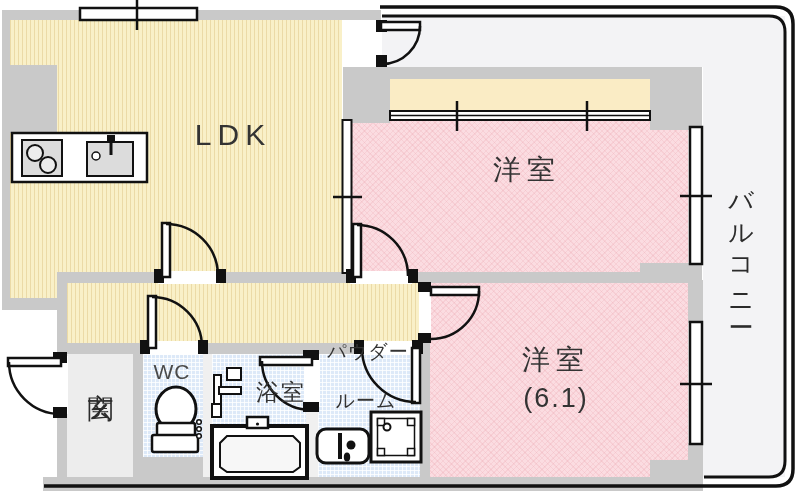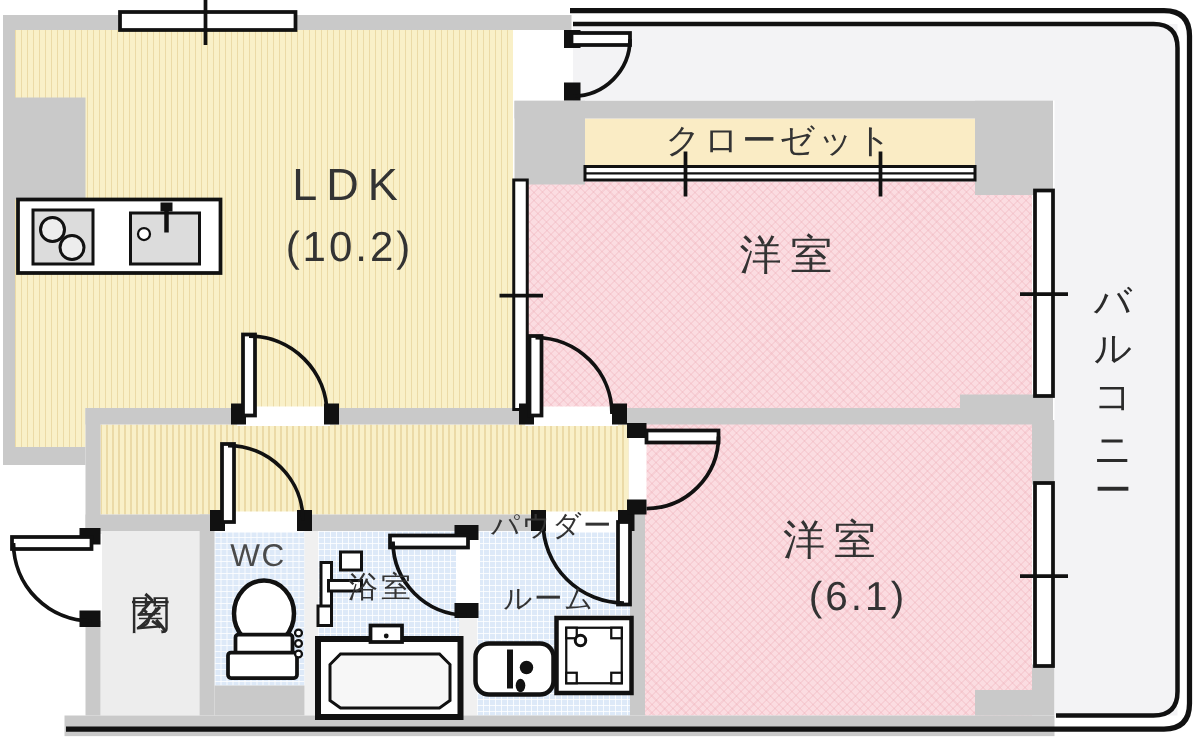--- a/index.html
+++ b/index.html
@@ -205,33 +205,31 @@
       <rect x="371" y="412" width="50" height="50" fill="#fff" stroke="#111" stroke-width="3"></rect>
       <rect x="377.5" y="418.5" width="37" height="37" fill="none" stroke="#111" stroke-width="1.5"></rect>
       <rect x="377.5" y="418.5" width="7" height="7" fill="#fff" stroke="#111" stroke-width="1.5"></rect>
       <rect x="407.5" y="418.5" width="7" height="7" fill="#fff" stroke="#111" stroke-width="1.5"></rect>
       <rect x="377.5" y="448.5" width="7" height="7" fill="#fff" stroke="#111" stroke-width="1.5"></rect>
       <rect x="407.5" y="448.5" width="7" height="7" fill="#fff" stroke="#111" stroke-width="1.5"></rect>
       <circle cx="387" cy="427" r="3.5" fill="#fff" stroke="#111" stroke-width="2"></circle>
     </g>
   </svg>
 
-  <div class="lbl" style="left:233px;top:124px;font-size:30px;letter-spacing:6px;">LDK</div>
-  <div class="lbl" style="left:233px;top:165px;font-size:28px;letter-spacing:2px;">(10.2)</div>
-
-  <div class="lbl" style="left:520px;top:94px;font-size:23px;letter-spacing:2px;">クローゼット</div>
+  <div class="lbl" style="left:233px;top:135px;font-size:30px;letter-spacing:6px;">LDK</div>
+
 
   <div class="lbl" style="left:527px;top:170px;font-size:28px;letter-spacing:6px;">洋室</div>
 
   <div class="lbl" style="left:556px;top:360px;font-size:28px;letter-spacing:6px;">洋室</div>
-  <div class="lbl" style="left:556px;top:398px;font-size:27px;letter-spacing:2px;margin-left:16px;">(6.1)</div>
+  <div class="lbl" style="left:556px;top:398px;font-size:27px;letter-spacing:2px;">(6.1)</div>
 
   <div class="vlbl" style="left:741px;top:172px;font-size:25px;letter-spacing:7px;">バルコニー</div>
 
   <div class="vlbl" style="left:101px;top:372px;font-size:26px;letter-spacing:5px;">玄関</div>
 
   <div class="lbl" style="left:172px;top:371px;font-size:21px;color:#4a4a4a;letter-spacing:1px;text-align:center;">WC</div>
 
-  <div class="lbl" style="left:254px;top:392px;font-size:20px;letter-spacing:2px;">浴室</div>
+  <div class="lbl" style="left:281px;top:392px;font-size:23px;letter-spacing:2px;">浴室</div>
 
   <div class="lbl" style="left:368px;top:351px;font-size:19px;letter-spacing:1px;">パウダー</div>
   <div class="lbl" style="left:366px;top:400px;font-size:19px;letter-spacing:1px;">ルーム</div>
 </div>
 
 </body></html>

